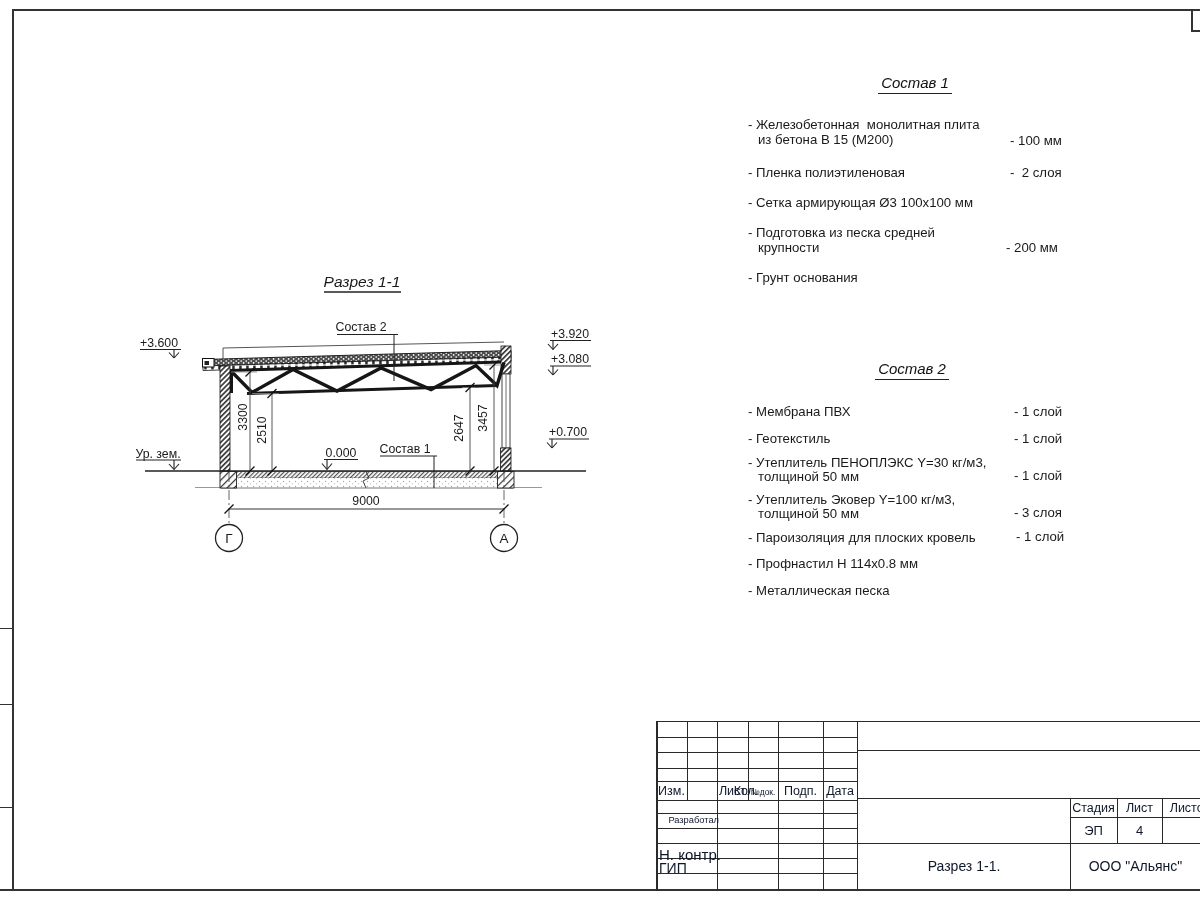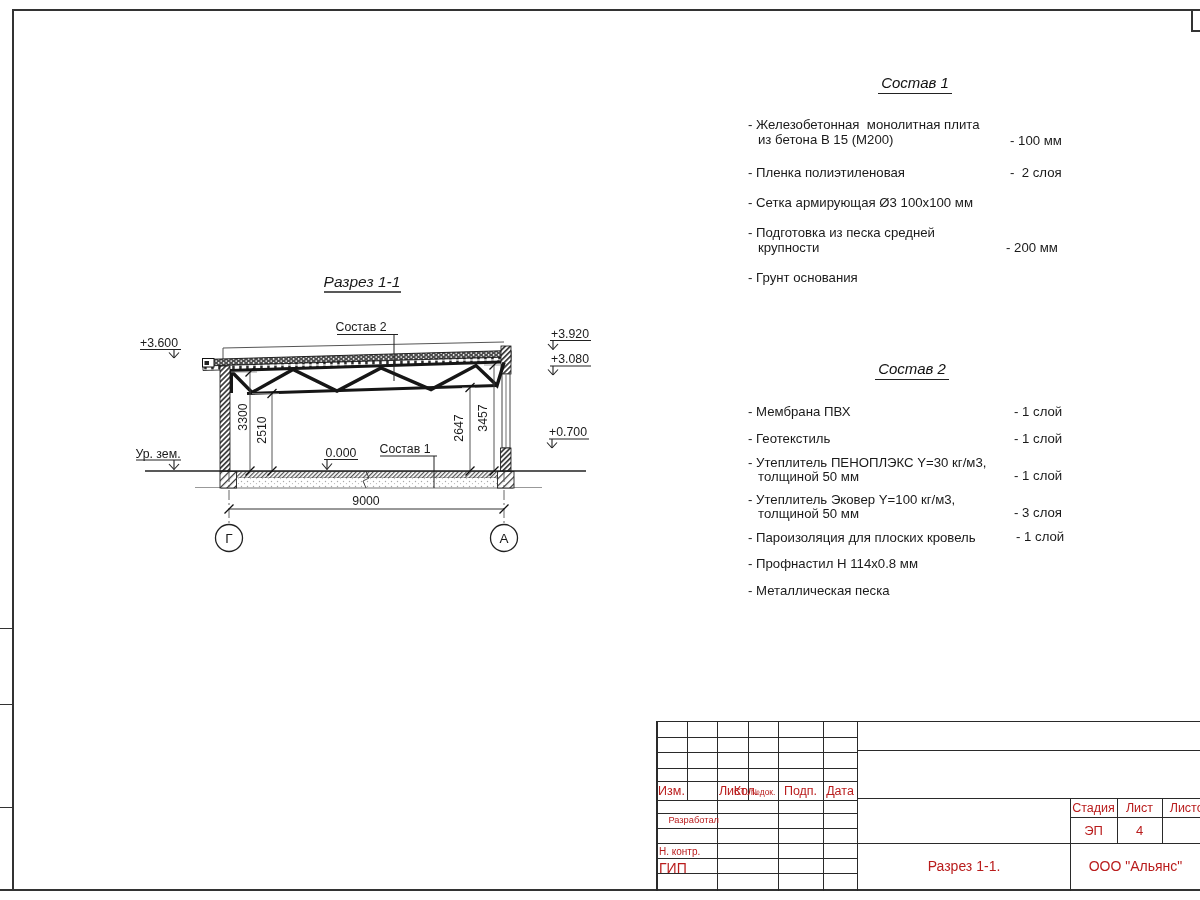--- a/index.html
+++ b/index.html
@@ -4,21 +4,21 @@
 <style>
   html,body{margin:0;padding:0;width:1200px;height:900px;background:#fff;overflow:hidden;
     font-family:"Liberation Sans", sans-serif;color:#111;}
   .abs{position:absolute;}
   .t13{position:absolute;font-size:13.2px;white-space:pre;color:#1a1a1a;}
   .tval{position:absolute;font-size:13.2px;white-space:pre;color:#1a1a1a;}
   .ltitle{position:absolute;font-size:15px;font-style:italic;text-align:center;}
   .ltitle span{border-bottom:1.3px solid #222;padding:0 3px 2px 3px;}
   .fline{position:absolute;background:#333;}
   .tbline{position:absolute;background:#2a2a2a;}
-  .tbtxt{position:absolute;font-size:12.5px;color:#b91c1c;text-align:center;white-space:nowrap;}
+  .tbtxt{position:absolute;font-size:12.5px;color:#0f172a;text-align:center;white-space:nowrap;}
   svg text{font-family:"Liberation Sans", sans-serif;fill:#1a1a1a;}
 </style>
 </head>
 <body>
 
 <div>
   <div class="fline" style="left:12px;top:9px;width:1188px;height:1.6px;"></div>
   <div class="fline" style="left:12px;top:9px;width:1.6px;height:882px;"></div>
   <div class="fline" style="left:0;top:888.5px;width:1200px;height:2.4px;"></div>
   <div class="fline" style="left:1191px;top:9px;width:1.6px;height:22px;"></div>
@@ -263,21 +263,21 @@
   <div class="tbline" style="left:1162px;top:797.5px;width:1px;height:46px;"></div>
 
   <div class="tbtxt" style="left:656px;top:784px;width:31px;">Изм.</div>
   <div class="tbtxt" style="left:687px;top:784px;width:30px;margin-left:44px;">Кол.</div>
   <div class="tbtxt" style="left:717px;top:784px;width:31px;">Лист</div>
   <div class="tbtxt" style="left:748px;top:787px;width:30px;font-size:8.5px;">№док.</div>
   <div class="tbtxt" style="left:778px;top:784px;width:45px;">Подп.</div>
   <div class="tbtxt" style="left:823px;top:784px;width:34px;">Дата</div>
 
   <div class="tbtxt" style="left:659px;top:815px;width:60px;font-size:9.3px;text-align:right;">Разработал</div>
-  <div class="tbtxt" style="left:659px;top:845.5px;width:60px;font-size:10px;text-align:left;">Н. контр.</div>
+  <div class="tbtxt" style="left:659px;top:845.5px;width:60px;font-size:15px;text-align:left;">Н. контр.</div>
   <div class="tbtxt" style="left:659px;top:860px;width:60px;font-size:14px;text-align:left;">ГИП</div>
 
   <div class="tbtxt" style="left:1070px;top:801px;width:47px;">Стадия</div>
   <div class="tbtxt" style="left:1117px;top:801px;width:45px;">Лист</div>
   <div class="tbtxt" style="left:1162px;top:801px;width:56px;">Листов</div>
   <div class="tbtxt" style="left:1070px;top:823px;width:47px;font-size:13px;">ЭП</div>
   <div class="tbtxt" style="left:1117px;top:823px;width:45px;font-size:13px;">4</div>
   <div class="tbtxt" style="left:1162px;top:823px;width:38px;font-size:13px;"></div>
 
   <div class="tbtxt" style="left:858px;top:858px;width:212px;font-size:14px;">Разрез 1-1.</div>

